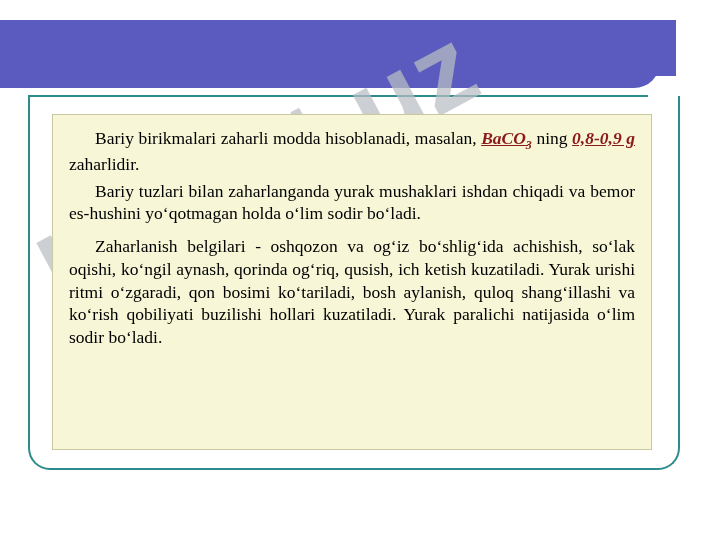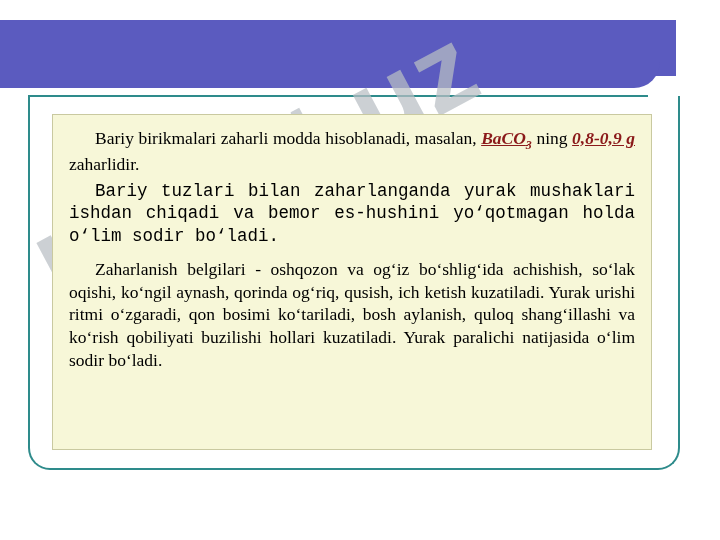--- a/index.html
+++ b/index.html
@@ -115,21 +115,21 @@
   .para {
     font-size: 17.5px;
     line-height: 1.30;
     color: #000000;
     text-align: justify;
     text-indent: 26px;
     margin: 0 0 1px 0;
     hyphens: none;
   }
   .para.p1 { text-align: justify; }
-  .para.p2 { margin-top: 4px; font-family: Liberation Mono, monospace; }
+  .para.p2 { margin-top: 4px; }
   .para.p3 { margin-top: 10px; }
 
   .chem {
     color: #8b1a1a;
     font-weight: bold;
     font-style: italic;
     text-decoration: underline;
   }
   .chem sub {
     font-size: 0.68em;

